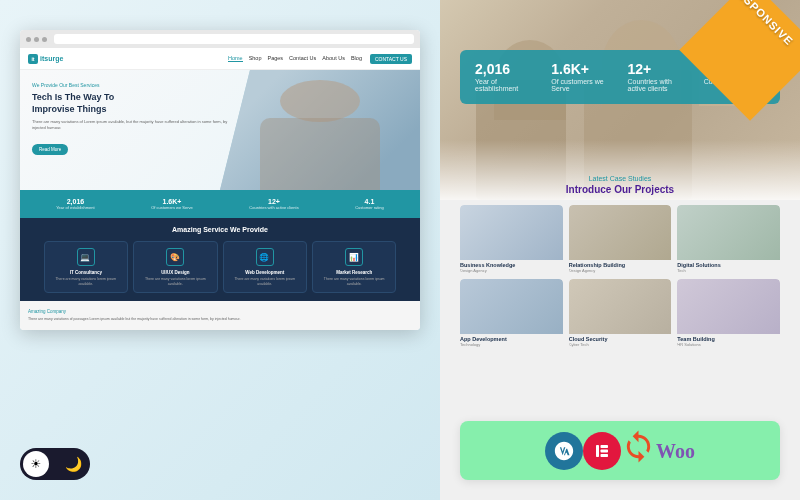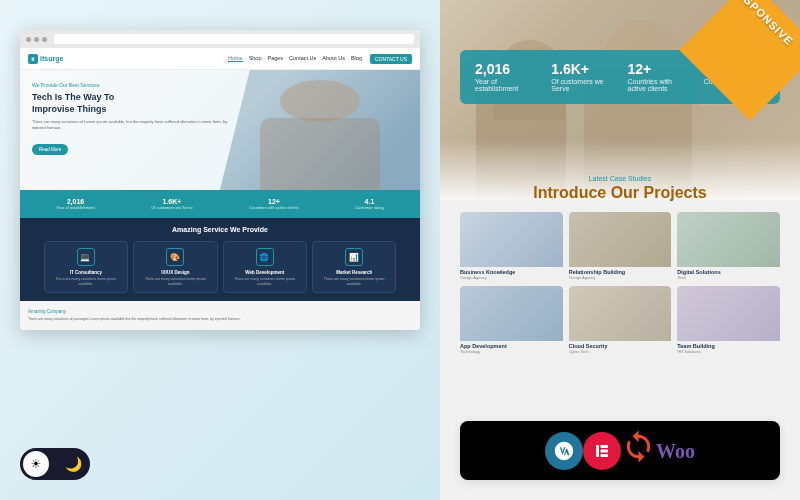--- a/index.html
+++ b/index.html
@@ -371,23 +371,23 @@
       left: 20px;
       right: 20px;
     }
     .projects-subtitle {
       font-size: 7px;
       color: #2196a3;
       text-align: center;
       margin-bottom: 2px;
     }
     .projects-title {
-      font-size: 16px;
-      font-weight: bold;
-      color: #a16207;
+      font-size: 10px;
+      font-weight: bold;
+      color: #4c1d95;
       text-align: center;
       margin-bottom: 10px;
     }
     .projects-grid {
       display: grid;
       grid-template-columns: repeat(3, 1fr);
       gap: 6px;
     }
     .project-card {
       border-radius: 4px;
@@ -417,21 +417,21 @@
 
     
     .tech-logos {
       position: absolute;
       bottom: 20px;
       left: 20px;
       right: 20px;
       display: flex;
       align-items: center;
       justify-content: center;
-      background: #000000;
+      background: #86efac;
       padding: 8px 15px;
       border-radius: 8px;
       box-shadow: 0 2px 10px rgba(0,0,0,0.1);
     }
     .wp-logo {
       width: 38px;
       height: 38px;
       border-radius: 50%;
       background: #21759b;
       display: flex;

